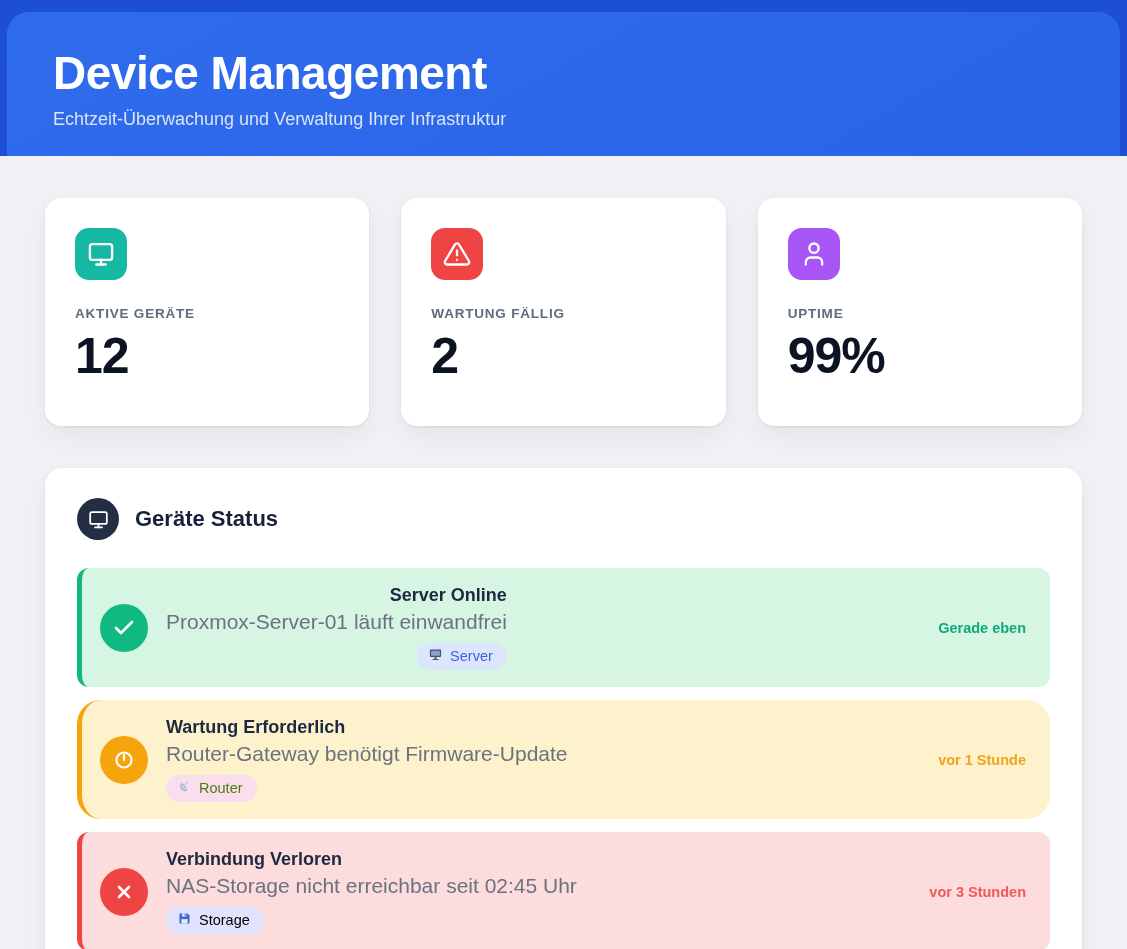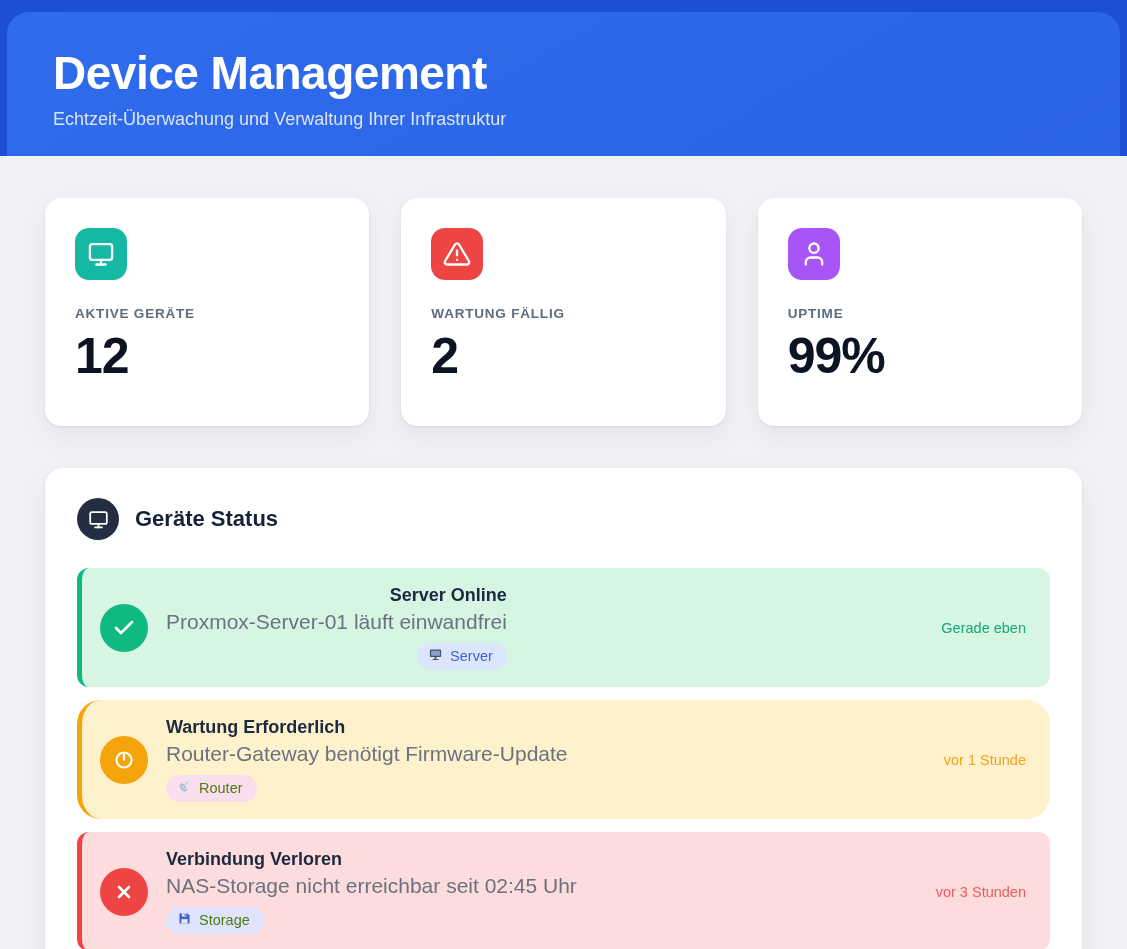--- a/index.html
+++ b/index.html
@@ -117,28 +117,29 @@
 
   .item-badge {
     margin-top: 9px;
     display: inline-flex; align-items: center; gap: 7px;
     padding: 4px 14px 5px 11px;
     border-radius: 999px;
     font-size: 14.5px;
   }
   .badge-blue   { background: #dbe6fd; color: #3e5fdd; }
   .badge-pink   { background: #fbdeed; color: #4d7c0f; }
-  .badge-indigo { background: #dfe3fd; color: #4d7c0f; }
+  .badge-indigo { background: #dfe3fd; color: #000000; }
   .item-badge svg { width: 15px; height: 15px; }
 
   .item-time {
     position: absolute;
     right: 24px; top: 50%;
     transform: translateY(-50%);
     font-size: 14.5px;
+    font-weight: bold;
   }
   .time-green  { color: #0fa; color: #10a97c; }
   .time-orange { color: #f0a31d; }
   .time-red    { color: #ef5a5a; }
 </style>
 </head>
 <body>
 
 <div class="banner">
   <div class="header-card">

